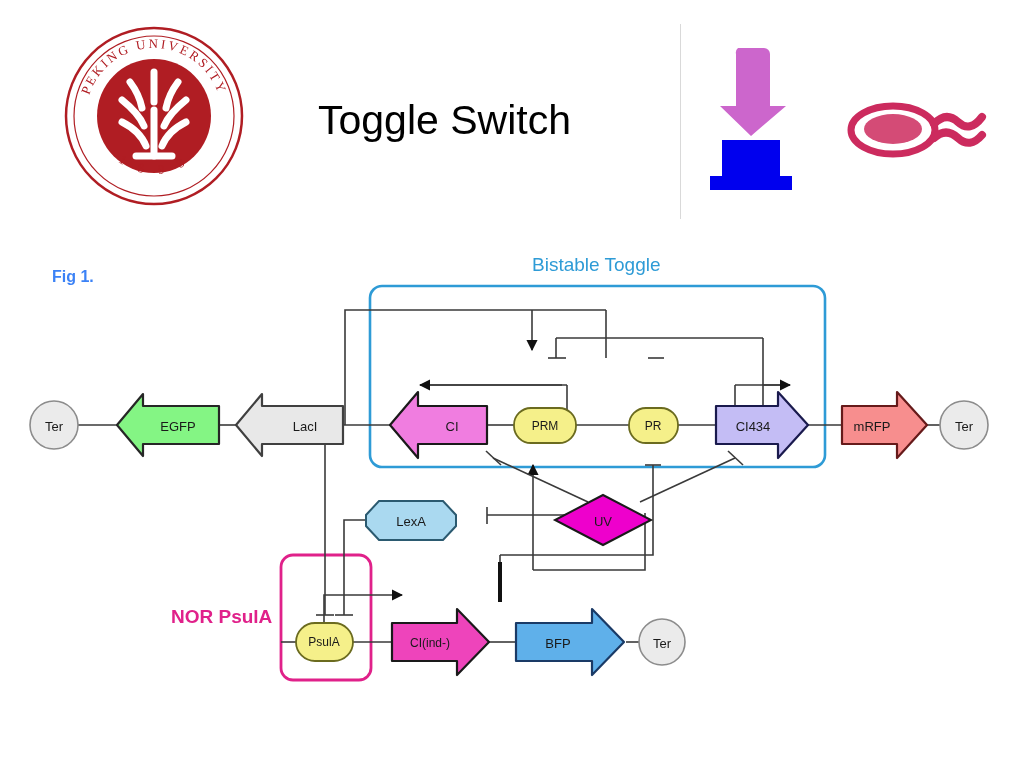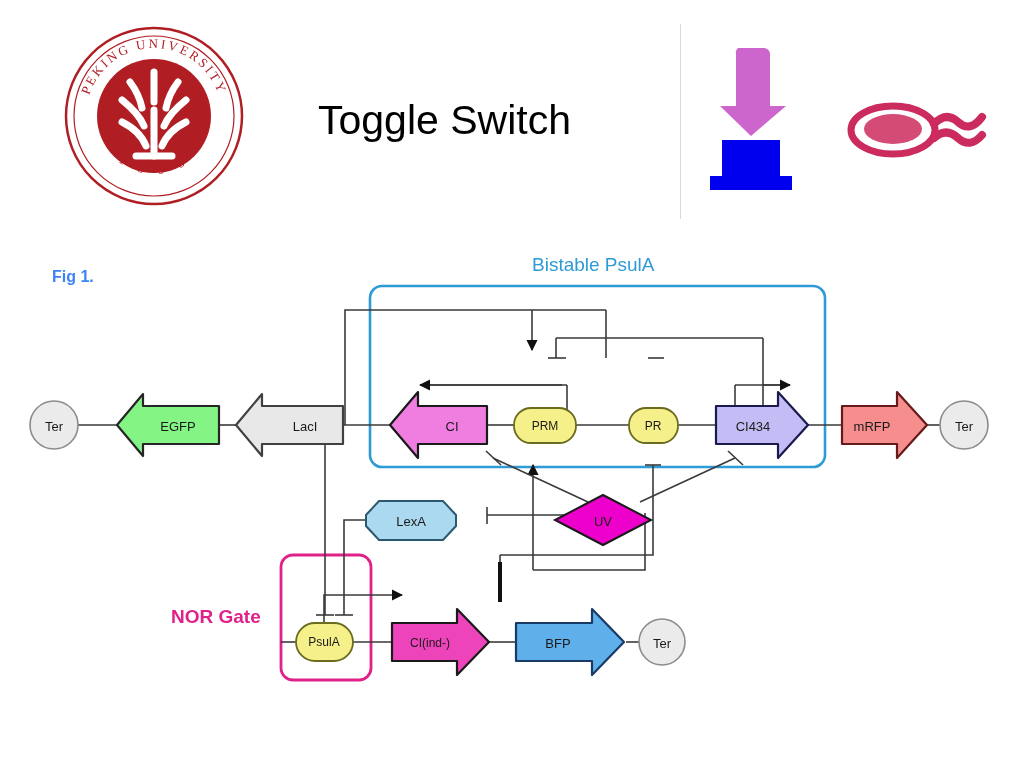--- a/index.html
+++ b/index.html
@@ -171,22 +171,22 @@
   <div id="icon-bacterium">
     <svg width="155" height="72" viewBox="0 0 155 72" aria-hidden="true">
       <ellipse cx="47" cy="38" rx="42" ry="24" fill="none" stroke="#cc2b5e" stroke-width="7"></ellipse>
       <ellipse cx="47" cy="37" rx="29" ry="15" fill="#cc2b5e" opacity="0.85"></ellipse>
       <path d="M88 32 q12 -13 24 -2 q12 11 24 -5" fill="none" stroke="#cc2b5e" stroke-width="8" stroke-linecap="round"></path>
       <path d="M88 46 q12 -11 24 0 q12 11 24 -3" fill="none" stroke="#cc2b5e" stroke-width="8" stroke-linecap="round"></path>
     </svg>
   </div>
 
   <div id="fig-label">Fig 1.</div>
-  <div id="bistable-label">Bistable PsulA</div>
-  <div id="nor-label">NOR Gate</div>
+  <div id="bistable-label">Bistable Toggle</div>
+  <div id="nor-label">NOR PsulA</div>
 
   <div id="diagram">
   <svg width="1024" height="500" viewBox="0 0 1024 500" aria-hidden="true">
     <defs>
       <marker id="arrowFilled" viewBox="0 0 10 10" refX="9" refY="5" markerWidth="7" markerHeight="7" orient="auto-start-reverse">
         <path d="M0 0 L10 5 L0 10 z" fill="#111111"></path>
       </marker>
     </defs>
 
     <rect x="370" y="56" width="455" height="181" rx="12" ry="12" fill="none" stroke="#2e9bd6" stroke-width="2.6"></rect>

